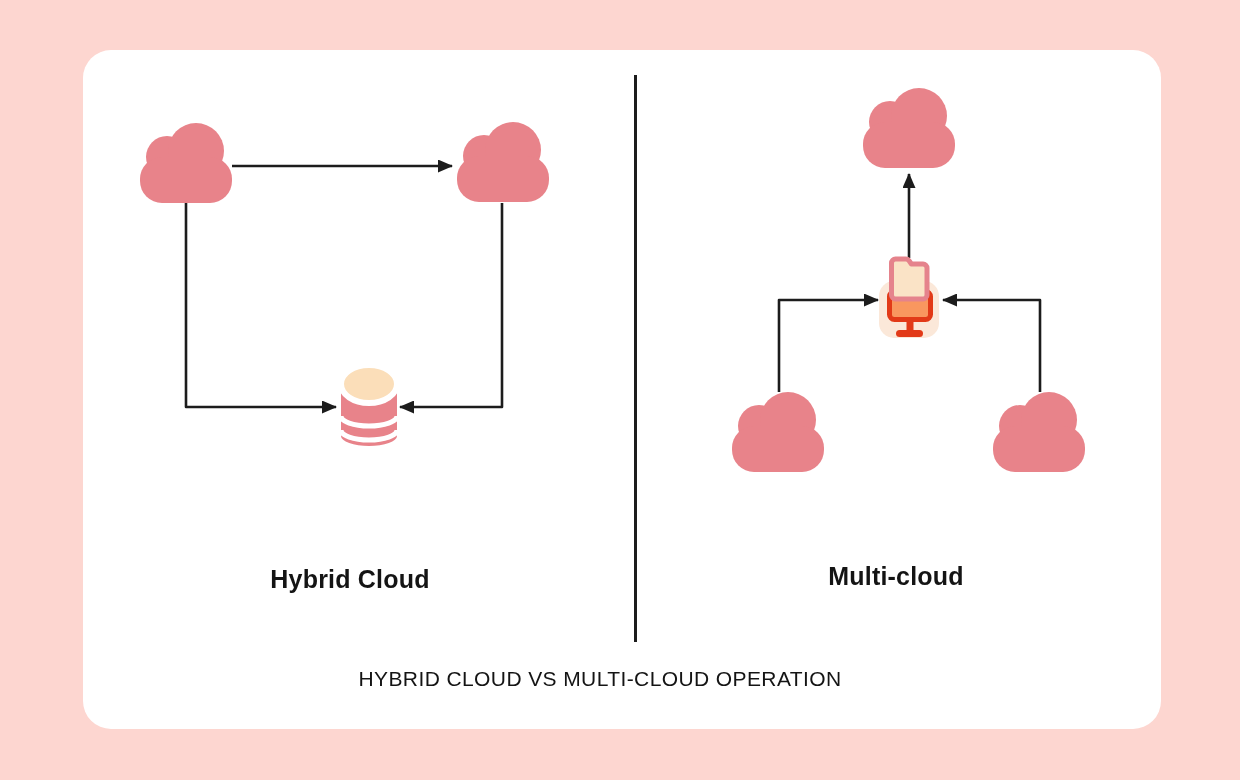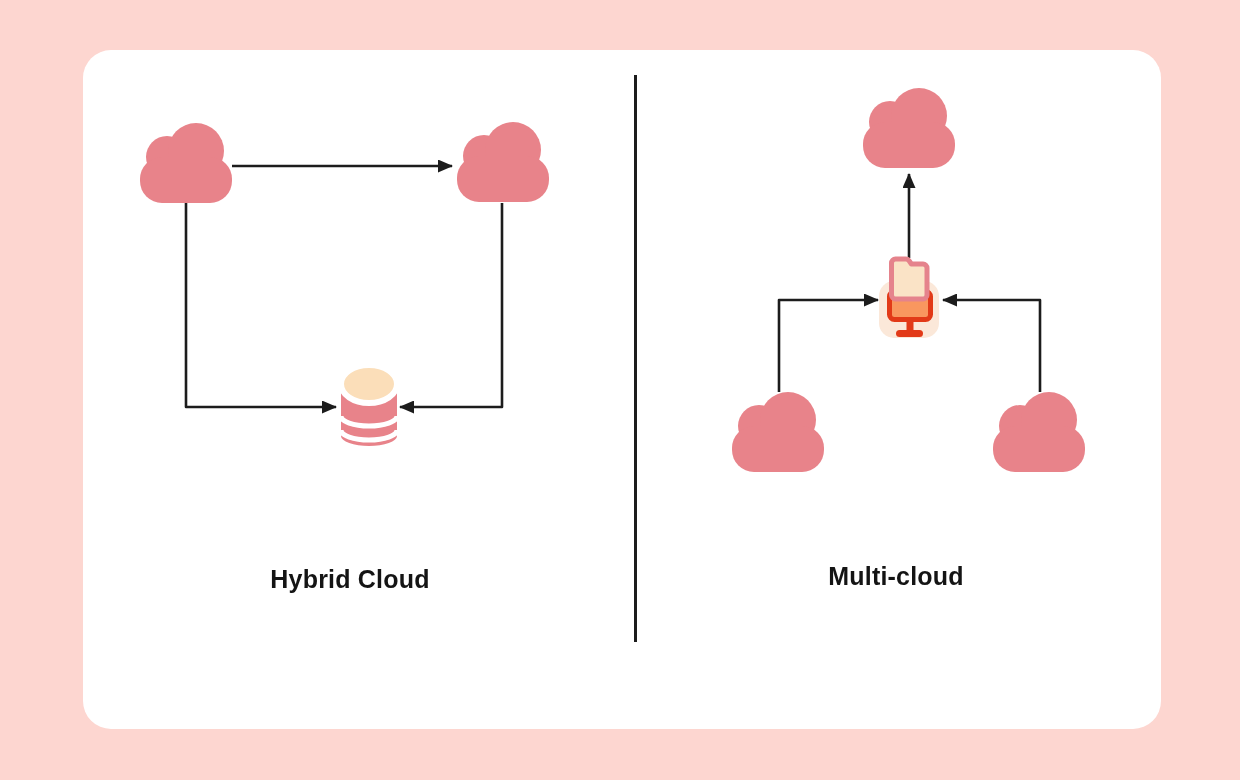--- a/index.html
+++ b/index.html
@@ -118,15 +118,16 @@
       <rect class="mon-screen" x="10.5" y="41.5" width="41" height="28" rx="5"></rect>
       <rect class="mon-solid" x="27.5" y="69" width="7" height="13"></rect>
       <rect class="mon-solid" x="17" y="80" width="27" height="7" rx="3.5"></rect>
       <path class="folder" d="M16.5,49 a4,4 0 0 1 -4,-4 L12.5,13 a4,4 0 0 1 4,-4 h10.5 a4,4 0 0 1 3.2,1.8 l2.2,3.2 h11.6 a4,4 0 0 1 4,4 L48,45 a4,4 0 0 1 -4,4 Z"></path>
     </svg>
 
     <div class="label" style="left:663px;top:512px">Multi-cloud</div>
 
     <div class="label" style="left:117px;top:515px">Hybrid Cloud</div>
 
+    <div class="caption" style="left:217px;top:617px">HYBRID CLOUD VS MULTI-CLOUD OPERATION</div>
 
   </div>
 </div>
 
 </body></html>

